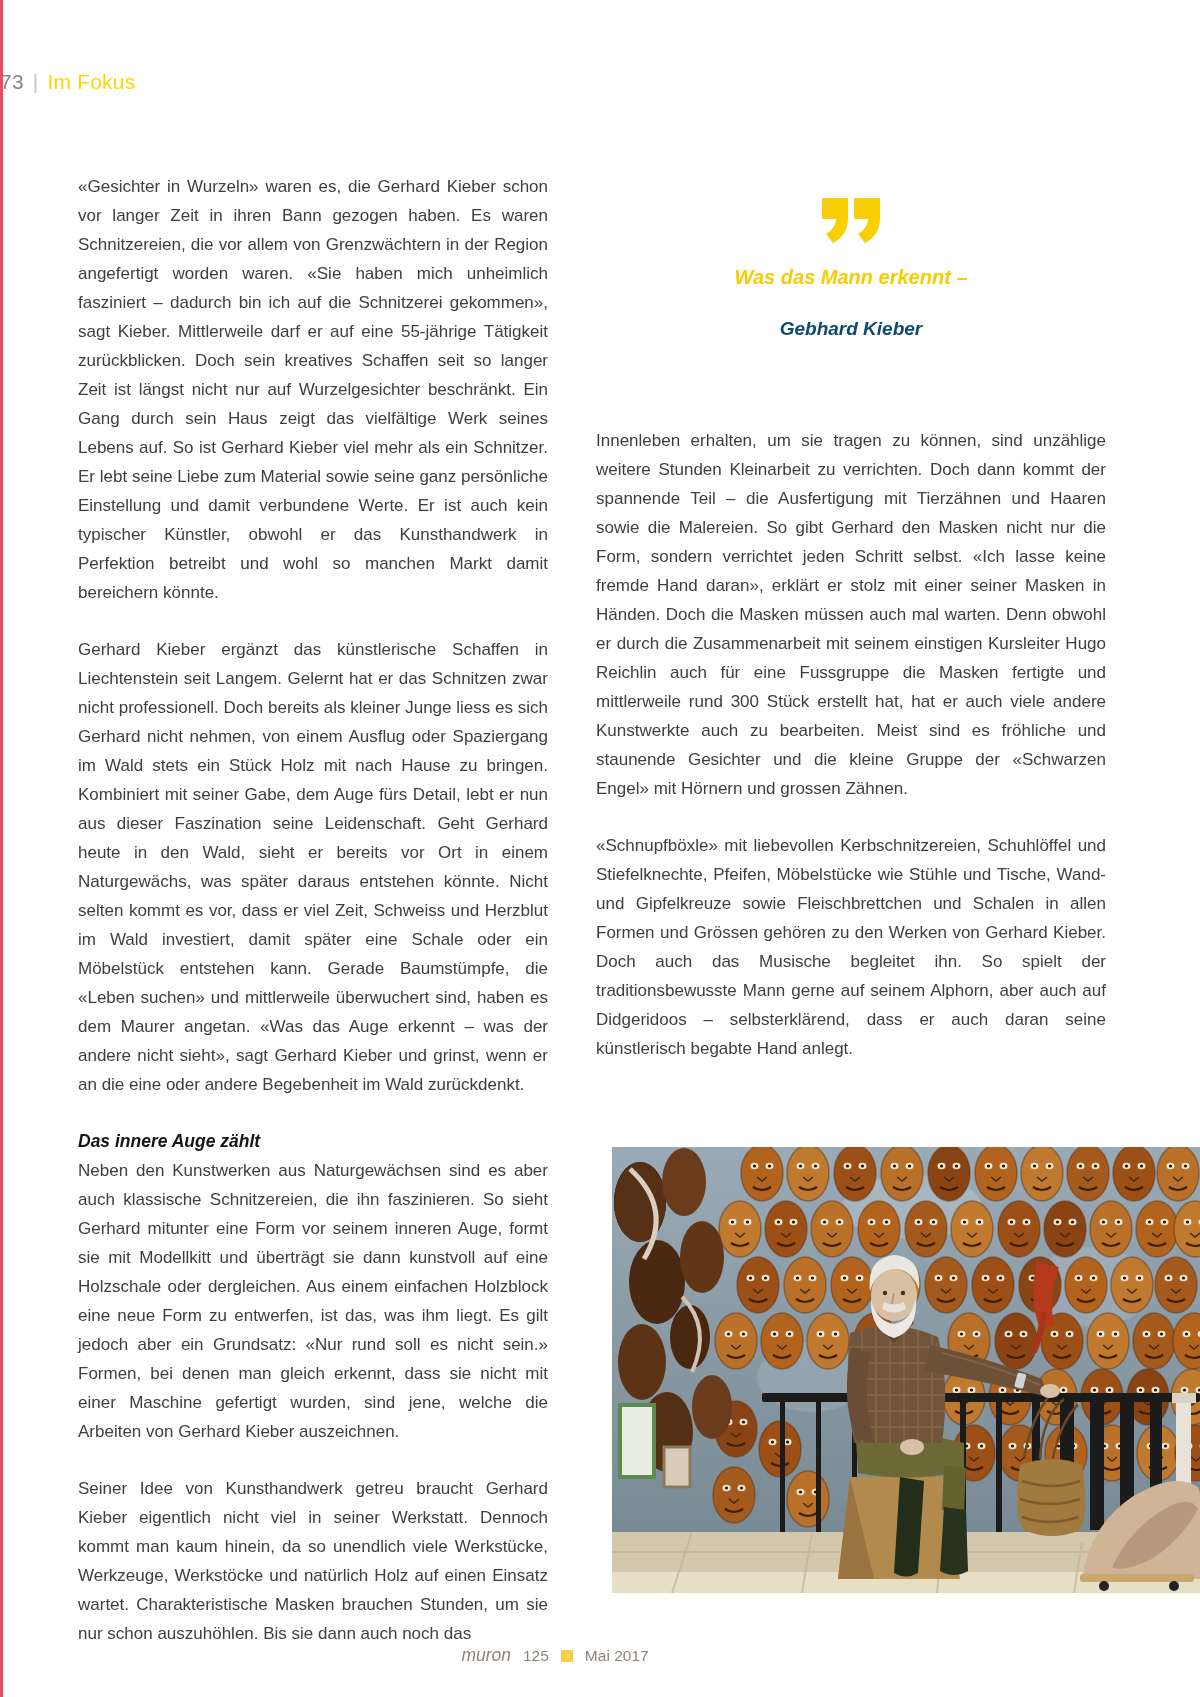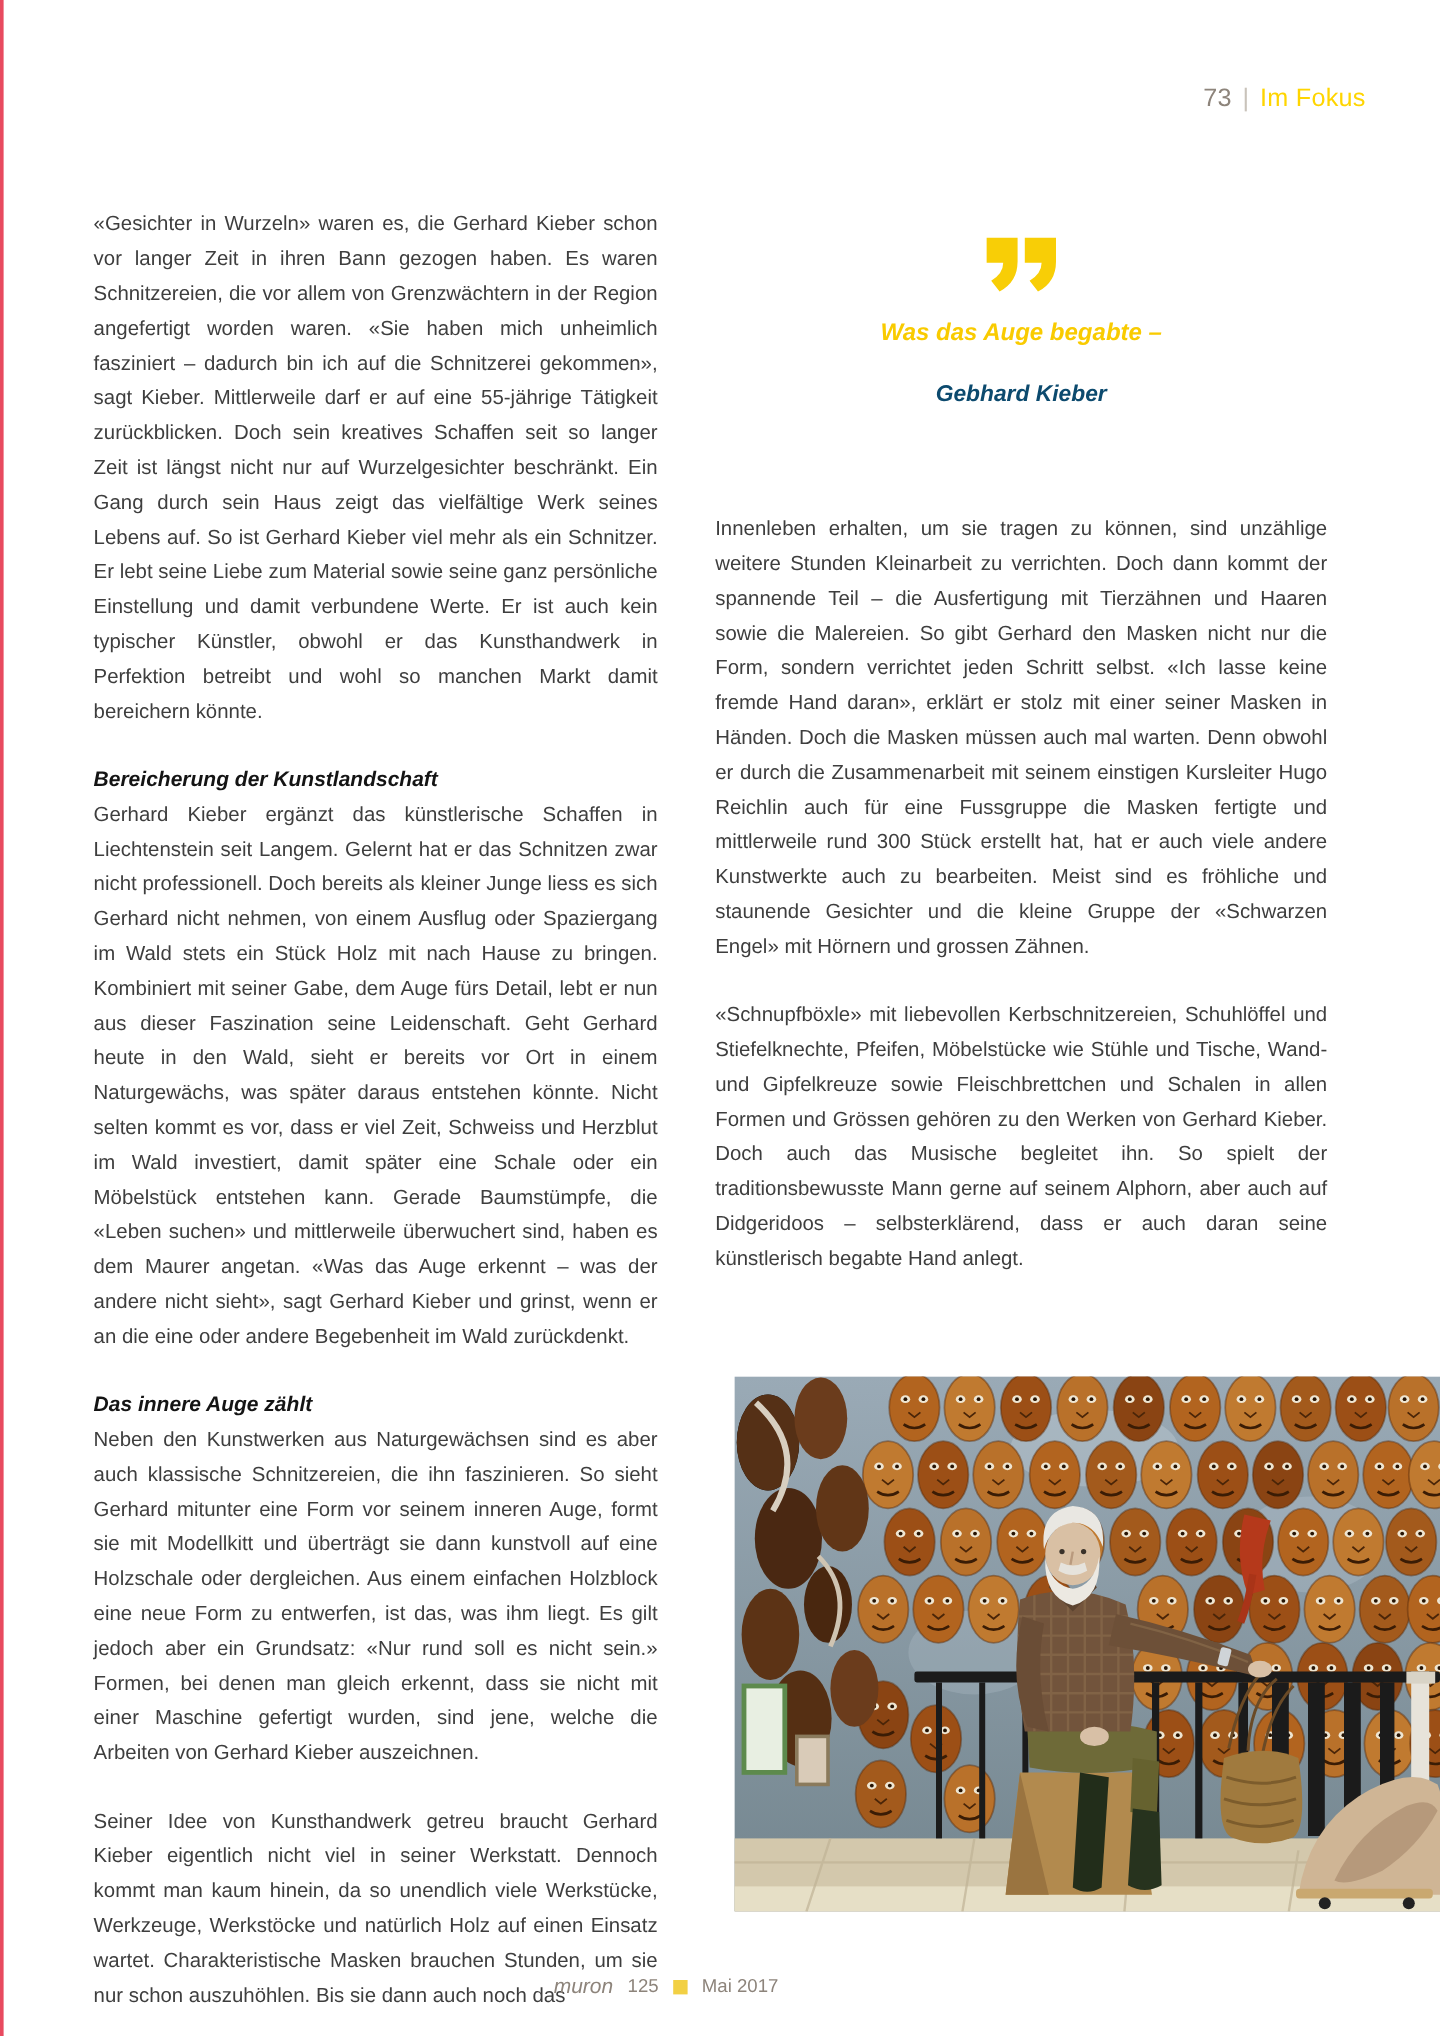--- a/index.html
+++ b/index.html
@@ -1,19 +1,19 @@
 <!DOCTYPE html>
 <html><head>
 <meta charset="utf-8">
 <style>
   html,body{margin:0;padding:0;background:#ffffff;}
   body{font-family:"Liberation Sans",sans-serif;}
   .page{position:relative;width:1200px;height:1697px;background:#fff;overflow:hidden;}
   .edge{position:absolute;left:0;top:0;width:3px;height:1697px;background:#E84A5F;}
-  .hdr{position:absolute;top:70px;left:0;width:1110px;text-align:right;font-size:21px;letter-spacing:.2px;padding-left:28px;}
+  .hdr{position:absolute;top:70px;left:0;width:1110px;text-align:left;font-size:21px;letter-spacing:.2px;}
   .hdr .num{color:#8d847b;}
   .hdr .sep{color:#c9c3ba;margin:0 9px;font-weight:300;}
   .hdr .sec{color:#FFD500;}
   .cols{position:absolute;top:172px;left:78px;display:flex;gap:48px;}
   .colL{width:470px;}
   .colR{width:510px;}
   p.body{margin:0 0 28px;font-size:17px;line-height:29px;text-align:justify;color:#3e3e3e;}
   p.body.last{margin-bottom:0;}
   h3.sub{margin:0;font-size:17.5px;line-height:29px;font-style:italic;font-weight:bold;color:#141414;}
   .pullquote{text-align:center;padding-top:26px;margin-bottom:84px;}
@@ -32,36 +32,35 @@
 <div class="page">
   <div class="edge"></div>
 
   <header class="hdr">
     <span class="num">73</span><span class="sep">|</span><span class="sec">Im Fokus</span>
   </header>
 
   <main class="cols">
     <div class="colL">
       <p class="body">«Gesichter in Wurzeln» waren es, die Gerhard Kieber schon vor langer Zeit in ihren Bann gezogen haben. Es waren Schnitzereien, die vor allem von Grenzwächtern in der Region angefertigt worden waren. «Sie haben mich unheimlich fasziniert – dadurch bin ich auf die Schnitzerei gekommen», sagt Kieber. Mittlerweile darf er auf eine 55-jährige Tätigkeit zurückblicken. Doch sein kreatives Schaffen seit so langer Zeit ist längst nicht nur auf Wurzelgesichter beschränkt. Ein Gang durch sein Haus zeigt das vielfältige Werk seines Lebens auf. So ist Gerhard Kieber viel mehr als ein Schnitzer. Er lebt seine Liebe zum Material sowie seine ganz persönliche Einstellung und damit verbundene Werte. Er ist auch kein typischer Künstler, obwohl er das Kunsthandwerk in Perfektion betreibt und wohl so manchen Markt damit bereichern könnte.</p>
-      <h3 class="sub">Bereicherung der Kunstlandschaft</h3>
       <p class="body">Gerhard Kieber ergänzt das künstlerische Schaffen in Liechtenstein seit Langem. Gelernt hat er das Schnitzen zwar nicht professionell. Doch bereits als kleiner Junge liess es sich Gerhard nicht nehmen, von einem Ausflug oder Spaziergang im Wald stets ein Stück Holz mit nach Hause zu bringen. Kombiniert mit seiner Gabe, dem Auge fürs Detail, lebt er nun aus dieser Faszination seine Leidenschaft. Geht Gerhard heute in den Wald, sieht er bereits vor Ort in einem Naturgewächs, was später daraus entstehen könnte. Nicht selten kommt es vor, dass er viel Zeit, Schweiss und Herzblut im Wald investiert, damit später eine Schale oder ein Möbelstück entstehen kann. Gerade Baumstümpfe, die «Leben suchen» und mittlerweile überwuchert sind, haben es dem Maurer angetan. «Was das Auge erkennt – was der andere nicht sieht», sagt Gerhard Kieber und grinst, wenn er an die eine oder andere Begebenheit im Wald zurückdenkt.</p>
       <h3 class="sub">Das innere Auge zählt</h3>
       <p class="body">Neben den Kunstwerken aus Naturgewächsen sind es aber auch klassische Schnitzereien, die ihn faszinieren. So sieht Gerhard mitunter eine Form vor seinem inneren Auge, formt sie mit Modellkitt und überträgt sie dann kunstvoll auf eine Holzschale oder dergleichen. Aus einem einfachen Holzblock eine neue Form zu entwerfen, ist das, was ihm liegt. Es gilt jedoch aber ein Grundsatz: «Nur rund soll es nicht sein.» Formen, bei denen man gleich erkennt, dass sie nicht mit einer Maschine gefertigt wurden, sind jene, welche die Arbeiten von Gerhard Kieber auszeichnen.</p>
       <p class="body last">Seiner Idee von Kunsthandwerk getreu braucht Gerhard Kieber eigentlich nicht viel in seiner Werkstatt. Dennoch kommt man kaum hinein, da so unendlich viele Werkstücke, Werkzeuge, Werkstöcke und natürlich Holz auf einen Einsatz wartet. Charakteristische Masken brauchen Stunden, um sie nur schon auszuhöhlen. Bis sie dann auch noch das</p>
     </div>
 
     <div class="colR">
       <div class="pullquote">
         <svg class="qicon" viewBox="0 0 58 46" xmlns="http://www.w3.org/2000/svg">
           <g fill="#F8CE06">
             <path d="M0 0 H26 V20 Q26 37 11 45 L4 36 Q14 30 14 21 H0 Z"></path>
             <path d="M32 0 H58 V20 Q58 37 43 45 L36 36 Q46 30 46 21 H32 Z"></path>
           </g>
         </svg>
-        <span class="qline">Was das Auge begabte –</span>
+        <span class="qline">Was das Mann erkennt –</span>
         <div class="qattr">Gebhard Kieber</div>
       </div>
       <p class="body">Innenleben erhalten, um sie tragen zu können, sind unzählige weitere Stunden Kleinarbeit zu verrichten. Doch dann kommt der spannende Teil – die Ausfertigung mit Tierzähnen und Haaren sowie die Malereien. So gibt Gerhard den Masken nicht nur die Form, sondern verrichtet jeden Schritt selbst. «Ich lasse keine fremde Hand daran», erklärt er stolz mit einer seiner Masken in Händen. Doch die Masken müssen auch mal warten. Denn obwohl er durch die Zusammenarbeit mit seinem einstigen Kursleiter Hugo Reichlin auch für eine Fussgruppe die Masken fertigte und mittlerweile rund 300 Stück erstellt hat, hat er auch viele andere Kunstwerkte auch zu bearbeiten. Meist sind es fröhliche und staunende Gesichter und die kleine Gruppe der «Schwarzen Engel» mit Hörnern und grossen Zähnen.</p>
       <p class="body">«Schnupfböxle» mit liebevollen Kerbschnitzereien, Schuhlöffel und Stiefelknechte, Pfeifen, Möbelstücke wie Stühle und Tische, Wand- und Gipfelkreuze sowie Fleischbrettchen und Schalen in allen Formen und Grössen gehören zu den Werken von Gerhard Kieber. Doch auch das Musische begleitet ihn. So spielt der traditionsbewusste Mann gerne auf seinem Alphorn, aber auch auf Didgeridoos – selbsterklärend, dass er auch daran seine künstlerisch begabte Hand anlegt.</p>
     </div>
   </main>
 
   <figure class="photo">
     <svg viewBox="0 0 588 446" preserveAspectRatio="none" xmlns="http://www.w3.org/2000/svg">
       <defs>

